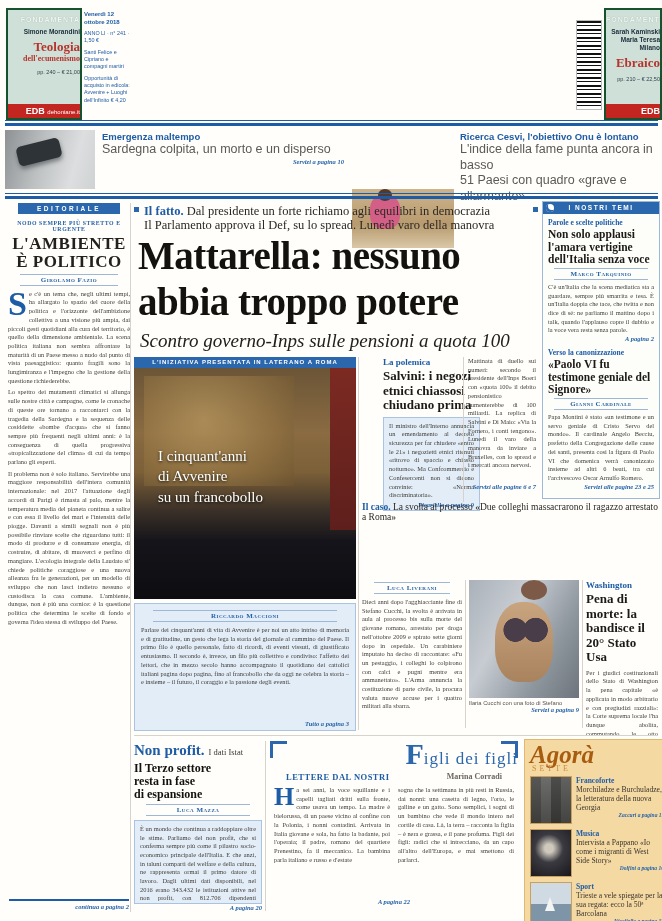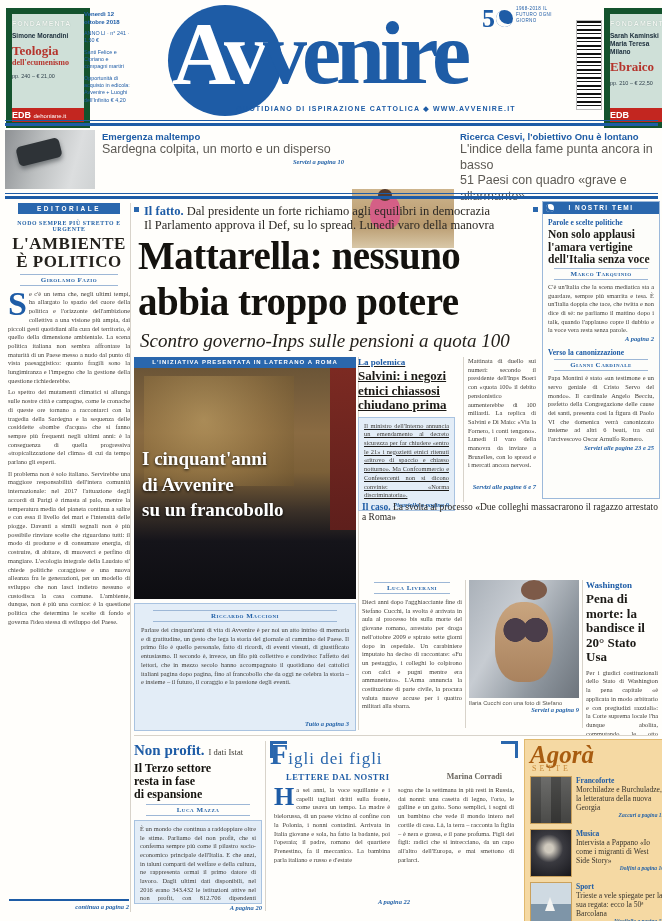--- a/index.html
+++ b/index.html
@@ -11,21 +11,21 @@
   .just{text-align:justify;}
   .vline{position:absolute;width:1px;background:#d8d3ca;}
   .hline{position:absolute;height:1px;background:#d8d3ca;}
   .rule2{height:6px;background:linear-gradient(to bottom,#1e5ca6 0,#1e5ca6 1px,transparent 1px,transparent 3px,#1e5ca6 3px,#1e5ca6 6px);}
   .pglink{color:#2563a8;font-size:6.5px;font-style:italic;text-align:right;font-weight:bold;}
   .body-txt{font-size:6.4px;line-height:1.36;color:#403d38;}
   .lightbox{background:#e3edf7;border:1px solid #a9c3e0;}
   .byline{color:#2563a8;font-size:7px;font-weight:bold;text-align:center;letter-spacing:.5px;
           border-top:1px solid #9db7d6;border-bottom:1px solid #9db7d6;padding:1px 0;margin:2px 12px 4px 12px;font-variant:small-caps;}
   
-  .ad{background:#cfe0d8;border:6px solid #14532d;text-align:left;overflow:hidden;}
+  .ad{background:#cfe0d8;border:2px solid #14532d;text-align:right;overflow:hidden;}
   .ad .brand{color:#f3f6f2;font-size:7px;font-weight:bold;letter-spacing:1px;margin-top:6px;text-shadow:0 0 1px #8aa79b;}
   .ad .auth{font-size:6.5px;font-weight:bold;color:#20323f;margin-top:5px;line-height:1.25;}
   .ad .titl{color:#b5342c;font-size:13px;font-weight:bold;margin-top:4px;line-height:1.05;}
   .ad .sub{color:#b5342c;font-size:8px;font-weight:bold;}
   .ad .pg{font-size:5.5px;color:#31424d;margin-top:6px;}
   .ad .edb{position:absolute;left:0;right:0;bottom:0;height:14px;background:#c32620;color:#fff;
            font-size:9px;font-weight:bold;line-height:14px;}
   .ad .edb small{font-size:6px;font-weight:normal;}
   
   .mh-disc{position:absolute;left:38px;top:3px;width:114px;height:111px;border-radius:50%;background:#1e5ca6;}
@@ -59,22 +59,22 @@
   #subhead{font-size:19px;font-style:italic;color:#24211c;}
   
   .banner{background:#2a67ad;color:#fff;font-size:6px;font-weight:bold;letter-spacing:1px;text-align:center;
           height:11px;line-height:11px;font-family:"Liberation Sans",sans-serif;text-transform:uppercase;}
   .photo-stamp{position:relative;height:231px;overflow:hidden;
       background:linear-gradient(to bottom,#6b5537 0,#8a6b42 28%,#7c6038 45%,#3a3028 62%,#15141a 75%,#0d0d11 100%);}
   .photo-stamp:before{content:"";position:absolute;right:0;top:0;width:26px;height:70%;
       background:linear-gradient(to bottom,#7c2a22,#5e1f1c);}
   .photo-stamp:after{content:"";position:absolute;left:10px;top:8px;width:150px;height:110px;
       background:radial-gradient(circle at 40% 40%,#c9a96a 0,#9a7a46 55%,#6e552f 100%);opacity:.55;}
-  .ph-ov{position:relative;z-index:2;color:#fff;font-weight:bold;font-size:19px;line-height:1.35;
-         padding:78px 0 0 8px;text-shadow:0 1px 3px rgba(0,0,0,.9);}
+  .ph-ov{position:relative;z-index:2;color:#fff;font-weight:normal;font-size:15px;line-height:1.35;
+         padding:78px 0 0 24px;text-shadow:0 1px 3px rgba(0,0,0,.9);}
   
   .col-k{color:#1e5ca6;font-size:9px;font-weight:bold;}
   .col-h{font-size:13px;font-weight:bold;line-height:1.12;color:#1c1a16;margin:2px 0 4px 0;}
   
   #temi{border:1px solid #9cb9da;background:#fdfdfa;}
   .temi-head{background:#2a67ad;color:#fff;height:12px;line-height:12px;font-size:6.5px;font-weight:bold;
              letter-spacing:1.5px;text-align:center;position:relative;font-family:"Liberation Sans",sans-serif;}
   .temi-ico{position:absolute;left:3px;top:2px;width:8px;height:8px;border-radius:50%;background:#fff;
             box-shadow:inset 2px -2px 0 #2a67ad;}
   .temi-item{padding:4px 5px 2px 5px;}
@@ -93,21 +93,21 @@
       background:#7d5a48;}
   .caption{font-size:5.8px;color:#55524c;font-family:"Liberation Sans",sans-serif;margin-top:2px;}
   
   .bt-k1{color:#1e5ca6;font-size:15px;font-weight:bold;}
   .bt-k2{color:#3a3731;font-size:8.5px;}
   .bt-h{font-size:12px;font-weight:bold;line-height:1.08;color:#14120e;margin:3px 0 3px 0;}
   
   .corner{position:absolute;width:14px;height:14px;}
   .corner.tl{border-left:3px solid #2a67ad;border-top:3px solid #2a67ad;left:0;top:0;}
   .corner.tr{border-right:3px solid #2a67ad;border-top:3px solid #2a67ad;right:0;top:0;}
-  .let-title{text-align:left;color:#2a67ad;line-height:26px;}
+  .let-title{text-align:right;color:#2a67ad;line-height:26px;}
   .let-F{font-size:30px;font-weight:bold;}
   .let-rest{font-size:17px;letter-spacing:1px;}
   .let-label{color:#1e5ca6;font-size:8.5px;font-weight:bold;letter-spacing:.5px;}
   .let-by{color:#6b675f;font-size:8px;font-weight:bold;}
   .let-cols{display:flex;gap:8px;margin-top:4px;}
   .let-cols>div{flex:1;}
   
   #agora{background:#f5d9a3;border:1px solid #e0b96f;padding:3px 5px;overflow:hidden;}
   .ag-logo{color:#a85c10;font-size:25px;font-weight:bold;font-style:italic;line-height:24px;}
   .ag-sub{color:#c98b3a;font-size:8px;letter-spacing:3px;text-transform:uppercase;margin:-3px 0 3px 2px;}
@@ -146,30 +146,20 @@
     <div class="edb sans"><span>EDB</span> <small>dehoniane.it</small></div>
   </div>
 
   <div class="abs" style="left:84px;top:10px;width:46px;height:106px;">
     <div class="date-l date-b">Venerdì 12 ottobre 2018</div>
     <div class="date-l">ANNO LI · n° 241 · 1,50 €</div>
     <div class="date-l">Santi Felice e Cipriano e compagni martiri</div>
     <div class="date-l">Opportunità di acquisto in edicola: Avvenire + Luoghi dell'Infinito € 4,20</div>
   </div>
 
-  <div class="abs" style="left:130px;top:2px;width:472px;height:116px;">
-    <div class="mh-disc"></div>
-    <div class="mh-title"><span class="mh-white">Av</span><span class="mh-blue">venire</span></div>
-    <div class="anniv">
-      <span class="a5">5</span>
-      <span class="a0"></span>
-      <span class="atxt">1968-2018 IL FUTURO OGNI GIORNO</span>
-    </div>
-    <div class="mh-tag">QUOTIDIANO DI ISPIRAZIONE CATTOLICA ◆ WWW.AVVENIRE.IT</div>
-  </div>
 
   <div class="abs" id="barcode" style="left:576px;top:20px;width:24px;height:88px;"></div>
 
   <div class="abs ad" style="left:604px;top:8px;width:54px;height:108px;">
     <div class="brand sans">FONDAMENTA</div>
     <div class="auth sans">Sarah Kaminski Maria Teresa Milano</div>
     <div class="titl">Ebraico</div>
     <div class="pg sans">pp. 210 – € 22,50</div>
     <div class="edb sans"><span>EDB</span> </div>
   </div>
@@ -234,21 +224,21 @@
     </div>
     <div class="lightbox" style="margin-top:4px;height:118px;padding:4px 6px;overflow:hidden;position:relative;">
       <div class="byline">Riccardo Maccioni</div>
       <div class="body-txt just">Parlare dei cinquant'anni di vita di Avvenire è per noi un atto intriso di memoria e di gratitudine, un gesto che lega la storia del giornale al cammino del Paese. Il primo filo è quello personale, fatto di ricordi, di eventi vissuti, di giustificato entusiasmo. Il secondo è, invece, un filo più collettivo e condiviso: l'affetto dei lettori, che in mezzo secolo hanno accompagnato il quotidiano dei cattolici italiani pagina dopo pagina, fino al francobollo che da oggi ne celebra la storia – e insieme – il futuro, il coraggio e la passione degli eventi.</div>
       <div class="pglink" style="position:absolute;right:6px;bottom:3px;">Tutto a pagina 3</div>
     </div>
   </div>
 
   <div class="vline" style="left:358px;top:357px;height:373px;"></div>
 
-  <div class="abs" style="left:358px;top:357px;width:97px;height:148px;text-decoration:underline;">
+  <div class="abs" style="left:383px;top:357px;width:97px;height:148px;">
     <div class="col-k">La polemica</div>
     <div class="col-h">Salvini: i negozi etnici chiassosi chiudano prima</div>
     <div class="lightbox" style="padding:4px 5px;height:84px;overflow:hidden;position:relative;">
       <div class="body-txt just">Il ministro dell'Interno annuncia un emendamento al decreto sicurezza per far chiudere «entro le 21» i negozietti etnici ritenuti «ritrovo di spaccio e chiasso notturno». Ma Confcommercio e Confesercenti non si dicono convinte: «Norma discriminatoria».</div>
       <div class="pglink" style="position:absolute;right:5px;bottom:2px;">Picariello a pagina 9</div>
     </div>
   </div>
 
   <div class="vline" style="left:463px;top:357px;height:145px;"></div>
 
@@ -261,20 +251,21 @@
     <div class="temi-head"><span class="temi-ico"></span><span>I NOSTRI TEMI</span></div>
     <div class="temi-item">
       <div class="temi-k">Parole e scelte politiche</div>
       <div class="temi-h">Non solo applausi l'amara vertigine dell'Italia senza voce</div>
       <div class="byline" style="margin:2px 6px 3px 6px;">Marco Tarquinio</div>
       <div class="body-txt just">C'è un'Italia che la scena mediatica sta a guardare, sempre più smarrita e tesa. È un'Italia doppia che tace, che twitta e non dice di sé: ne parliamo il mattino dopo i talk, quando l'applauso copre il dubbio e la voce vera resta senza parole.</div>
       <div class="pglink">A pagina 2</div>
     </div>
     <div class="temi-item">
       <div class="temi-k">Verso la canonizzazione</div>
+      <div class="temi-h">«Paolo VI fu testimone geniale del Signore»</div>
       <div class="byline" style="margin:2px 6px 3px 6px;">Gianni Cardinale</div>
       <div class="body-txt just">Papa Montini è stato «un testimone e un servo geniale di Cristo Servo del mondo». Il cardinale Angelo Becciu, prefetto della Congregazione delle cause dei santi, presenta così la figura di Paolo VI che domenica verrà canonizzato insieme ad altri 6 beati, tra cui l'arcivescovo Oscar Arnulfo Romero.</div>
       <div class="pglink">Servizi alle pagine 23 e 25</div>
     </div>
   </div>
 
   <div class="abs" id="cucchi-kick" style="left:362px;top:502px;width:296px;">
     <span class="k-label">Il caso.</span>
     <span>La svolta al processo «Due colleghi massacrarono il ragazzo arrestato a Roma»</span>
   </div>

